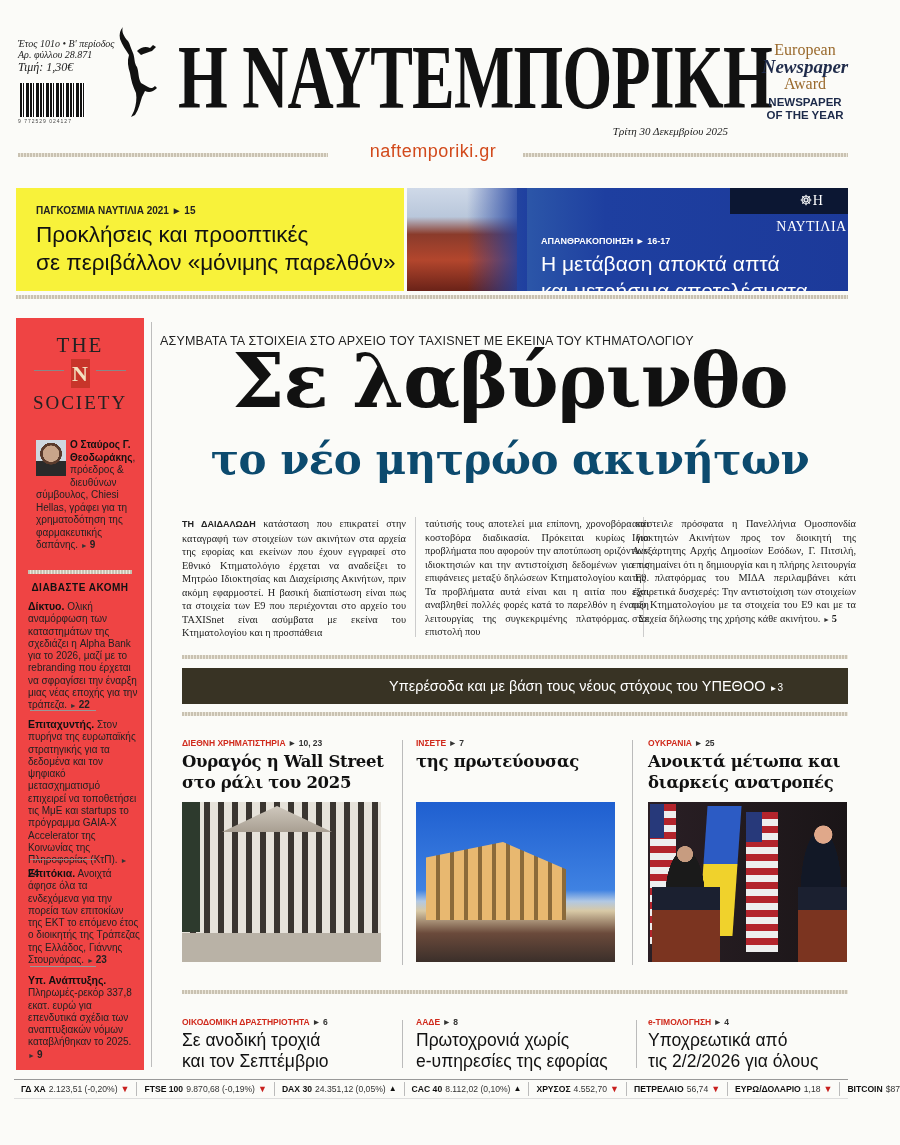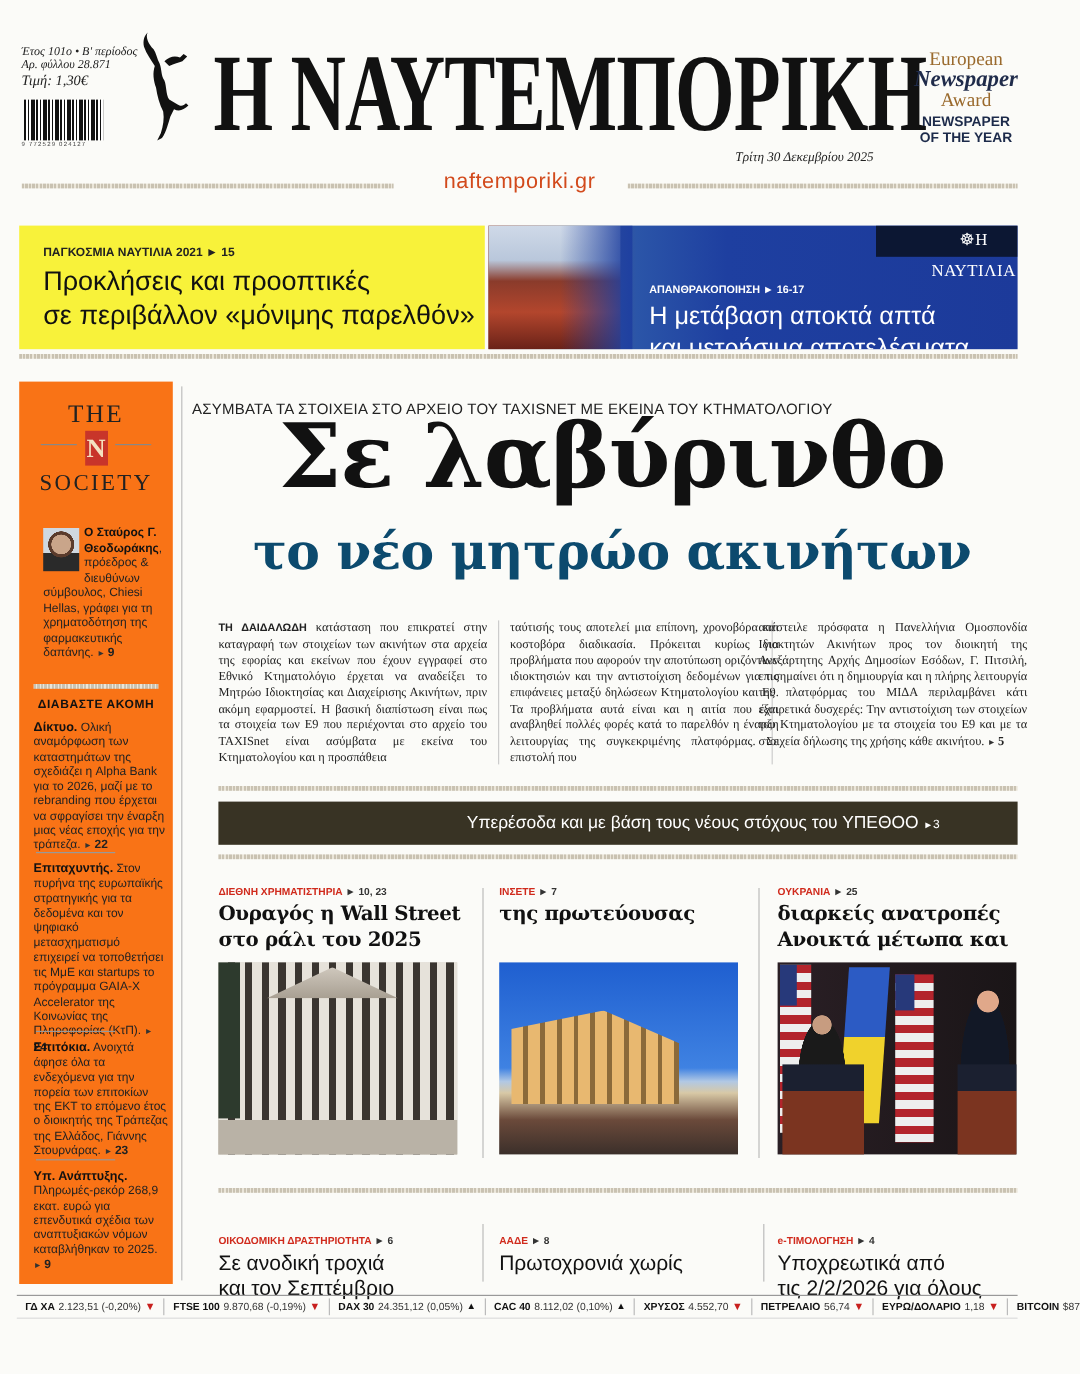--- a/index.html
+++ b/index.html
@@ -35,21 +35,21 @@
   .ship { position: absolute; left: 0; top: 0; width: 110px; height: 103px; background: linear-gradient(180deg, #cfd9e8 0, #b9c7db 28%, #8a3b2b 45%, #b3462d 70%, #6a2218 100%); }
   .ship::after { content: ""; position: absolute; left: 60px; top: 0; width: 60px; height: 103px; background: linear-gradient(90deg, rgba(43,85,168,0), rgba(31,64,160,1)); }
   .naftilia { position: absolute; right: 0; top: 0; width: 118px; height: 26px; background: #0c1733; color: #fff; font-family: "Liberation Serif", serif; font-size: 14px; line-height: 26px; text-align: center; letter-spacing: 0.5px; padding-left: 45px; }
   .promo-blue .kicker { position: absolute; left: 134px; top: 50px; font-weight: bold; font-size: 9px; color: #fff; }
   .promo-blue .kicker { top: 48px; }
   .promo-blue .title { position: absolute; left: 134px; top: 38px; font-size: 21px; line-height: 27px; color: #fff; }
   .promo-blue .kicker { top: 47px; }
   .below-promo { left: 16px; top: 295px; width: 832px; }
 
   
-  .sidebar { position: absolute; left: 16px; top: 318px; width: 128px; height: 752px; background: #f97316; }
+  .sidebar { position: absolute; left: 16px; top: 318px; width: 128px; height: 752px; background: #ef4444; }
   .sidebar-rule { position: absolute; left: 151px; top: 322px; width: 1px; height: 745px; background: #bdbdbd; }
   .society { position: absolute; left: 0; top: 16px; width: 128px; text-align: center; font-family: "Liberation Serif", serif; }
   .society .the { font-size: 21px; letter-spacing: 2px; color: #222; line-height: 22px; }
   .society .nbox { display: inline-block; width: 19px; height: 29px; background: #c8352a; color: #f4e2c0; font-size: 22px; line-height: 29px; margin-top: 3px; font-weight: bold; position: relative; }
   .society .nline { position: absolute; top: 14px; width: 30px; height: 1px; background: #888; }
   .society .soc { font-size: 19px; letter-spacing: 2px; color: #222; line-height: 22px; margin-top: 2px; }
   .portrait { position: absolute; left: 20px; top: 122px; width: 30px; height: 36px; background: radial-gradient(circle at 50% 38%, #c9a58a 0 30%, #5a3b2c 31% 40%, transparent 41%), linear-gradient(180deg, #cfd8e0 0 58%, #2a2a2a 58% 100%); }
   .author-block { position: absolute; left: 20px; top: 121px; width: 108px; font-size: 10px; line-height: 12.5px; color: #222; }
   .author-block .float { float: left; width: 34px; height: 38px; }
   .author-block b { color: #111; }
@@ -96,21 +96,21 @@
   .ph-pol .flagus1 { position:absolute; left:2px; top:2px; width:26px; height:140px; background: repeating-linear-gradient(180deg, #b3242c 0 7px, #eee 7px 14px); }
   .ph-pol .flagus1::before { content:""; position:absolute; left:0; top:0; width:14px; height:34px; background:#27397a; }
   .ph-pol .flagua { position:absolute; left:55px; top:4px; width:34px; height:130px; background: linear-gradient(180deg, #2c5bc4 0 45%, #f0d22c 45% 100%); transform: skewX(-4deg); }
   .ph-pol .flagus2 { position:absolute; left:98px; top:10px; width:32px; height:140px; background: repeating-linear-gradient(180deg, #b3242c 0 7px, #eee 7px 14px); }
   .ph-pol .flagus2::before { content:""; position:absolute; left:0; top:0; width:16px; height:30px; background:#27397a; }
   .ph-pol .pod1 { position:absolute; left:4px; top:85px; width:68px; height:75px; background: linear-gradient(180deg, #1b2030 0 30%, #7b3420 30% 100%); }
   .ph-pol .pod2 { position:absolute; left:150px; top:85px; width:49px; height:75px; background: linear-gradient(180deg, #1b2030 0 30%, #7b3420 30% 100%); }
   .ph-pol .man1 { position:absolute; left:14px; top:40px; width:46px; height:55px; background: radial-gradient(circle at 50% 22%, #c79c80 0 16%, transparent 17%), radial-gradient(ellipse at 50% 100%, #1a1a1a 0 60%, transparent 61%); }
   .ph-pol .man2 { position:absolute; left:150px; top:20px; width:46px; height:70px; background: radial-gradient(circle at 55% 18%, #e0a88a 0 14%, transparent 15%), radial-gradient(ellipse at 50% 100%, #121826 0 62%, transparent 63%); }
 
-  .story2 .kick { margin-top: 12px; }
+  .story2 .kick { margin-top: 0; }
   .story2 .h { font-family: "Liberation Sans", sans-serif; font-weight: normal; font-size: 17.5px; line-height: 21px; letter-spacing: 0; }
 
   
   .ticker { position: absolute; left: 14px; top: 1079px; width: 834px; height: 20px; border-top: 1px solid #999; border-bottom: 1px solid #ddd; display: flex; align-items: center; font-size: 8.6px; color: #333; white-space: nowrap; }
   .tk { padding: 0 7px; border-right: 1px solid #bbb; line-height: 14px; display: flex; align-items: center; gap: 3px; }
   .tk:last-child { border-right: none; }
   .tk b { color: #111; }
   .arr-down { color: #c8201e; font-size: 9px; }
   .arr-up { color: #111; font-size: 8px; }
 </style>
@@ -210,21 +210,21 @@
   </div>
   <div class="sb-sep" style="top:541px;"></div>
 
   <div class="brief" style="top:549px;">
     <b>Επιτόκια.</b><span> Ανοιχτά άφησε όλα τα ενδεχόμενα για την πορεία των επιτοκίων της ΕΚΤ το επόμενο έτος ο διοικητής της Τράπεζας της Ελλάδος, Γιάννης Στουρνάρας.</span>
     <span class="pg">23</span>
   </div>
   <div class="sb-sep" style="top:648px;"></div>
 
   <div class="brief" style="top:656px;">
-    <b>Υπ. Ανάπτυξης.</b><span> Πληρωμές-ρεκόρ 268,9 εκατ. ευρώ για επενδυτικά σχέδια των αναπτυξιακών νόμων καταβλήθηκαν το 2025.</span>
+    <b>Υπ. Ανάπτυξης.</b><span> Πληρωμές-ρεκόρ 337,8 εκατ. ευρώ για επενδυτικά σχέδια των αναπτυξιακών νόμων καταβλήθηκαν το 2025.</span>
     <span class="pg">9</span>
   </div>
 </aside>
 <div class="sidebar-rule"></div>
 
 <div class="kicker-main">ΑΣΥΜΒΑΤΑ ΤΑ ΣΤΟΙΧΕΙΑ ΣΤΟ ΑΡΧΕΙΟ ΤΟΥ TAXISNET ΜΕ ΕΚΕΙΝΑ ΤΟΥ ΚΤΗΜΑΤΟΛΟΓΙΟΥ</div>
 <h1 class="headline1">Σε λαβύρινθο</h1>
 <h2 class="headline2">το νέο μητρώο ακινήτων</h2>
 
 <div class="col" style="left:182px;">
@@ -264,22 +264,22 @@
   <div class="h">
     <div>της πρωτεύουσας</div>
   </div>
   <div class="photo ph-acro"></div>
 </article>
 <div class="vrule" style="left:632px; top:740px; height:225px;"></div>
 
 <article class="story" style="left:648px; top:738px;">
   <div class="kick"><span>ΟΥΚΡΑΝΙΑ</span><span class="p"> ► </span><span class="p">25</span></div>
   <div class="h">
+    <div>Ανοικτά μέτωπα και</div>
     <div>διαρκείς ανατροπές</div>
-    <div>Ανοικτά μέτωπα και</div>
   </div>
   <div class="photo ph-pol">
     <div class="flagus1"></div>
     <div class="flagua"></div>
     <div class="flagus2"></div>
     <div class="man1"></div>
     <div class="man2"></div>
     <div class="pod1"></div>
     <div class="pod2"></div>
   </div>
@@ -293,20 +293,21 @@
     <div>Σε ανοδική τροχιά</div>
     <div>και τον Σεπτέμβριο</div>
   </div>
 </article>
 <div class="vrule" style="left:402px; top:1020px; height:48px;"></div>
 
 <article class="story story2" style="left:416px; top:1017px; width:215px;">
   <div class="kick"><span>ΑΑΔΕ</span><span class="p"> ► </span><span class="p">8</span></div>
   <div class="h">
     <div>Πρωτοχρονιά χωρίς</div>
+    <div>e-υπηρεσίες της εφορίας</div>
   </div>
 </article>
 <div class="vrule" style="left:636px; top:1020px; height:48px;"></div>
 
 <article class="story story2" style="left:648px; top:1017px;">
   <div class="kick"><span>e-ΤΙΜΟΛΟΓΗΣΗ</span><span class="p"> ► </span><span class="p">4</span></div>
   <div class="h">
     <div>Υποχρεωτικά από</div>
     <div>τις 2/2/2026 για όλους</div>
   </div>

